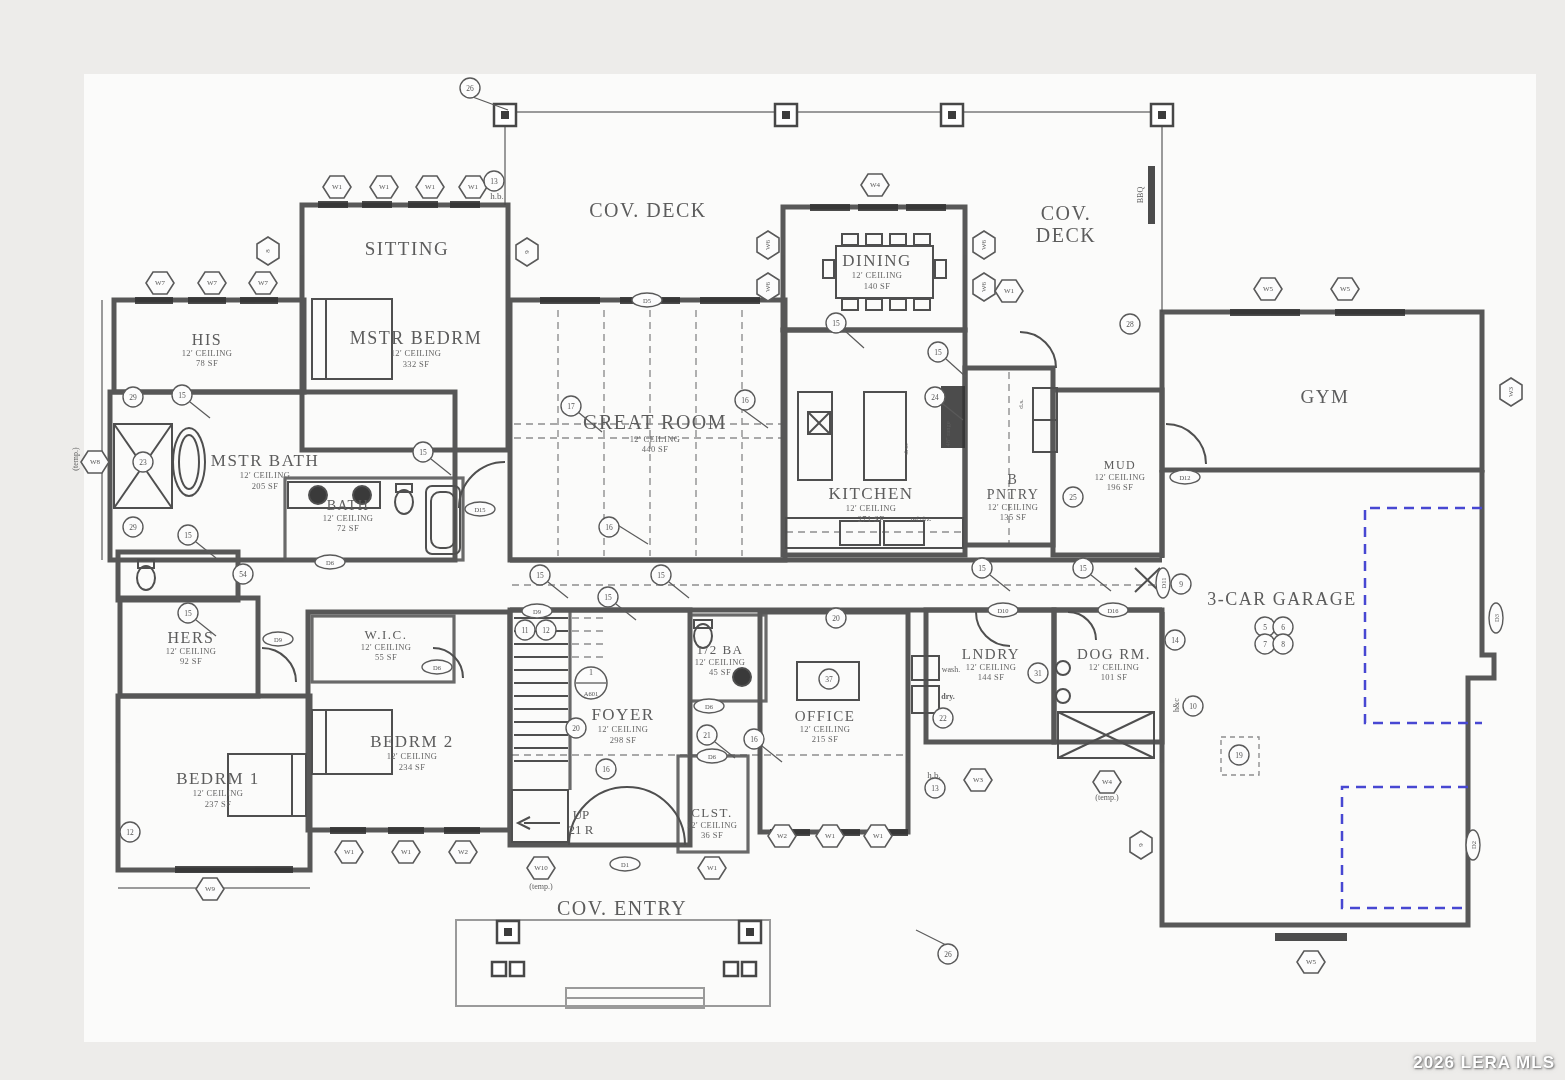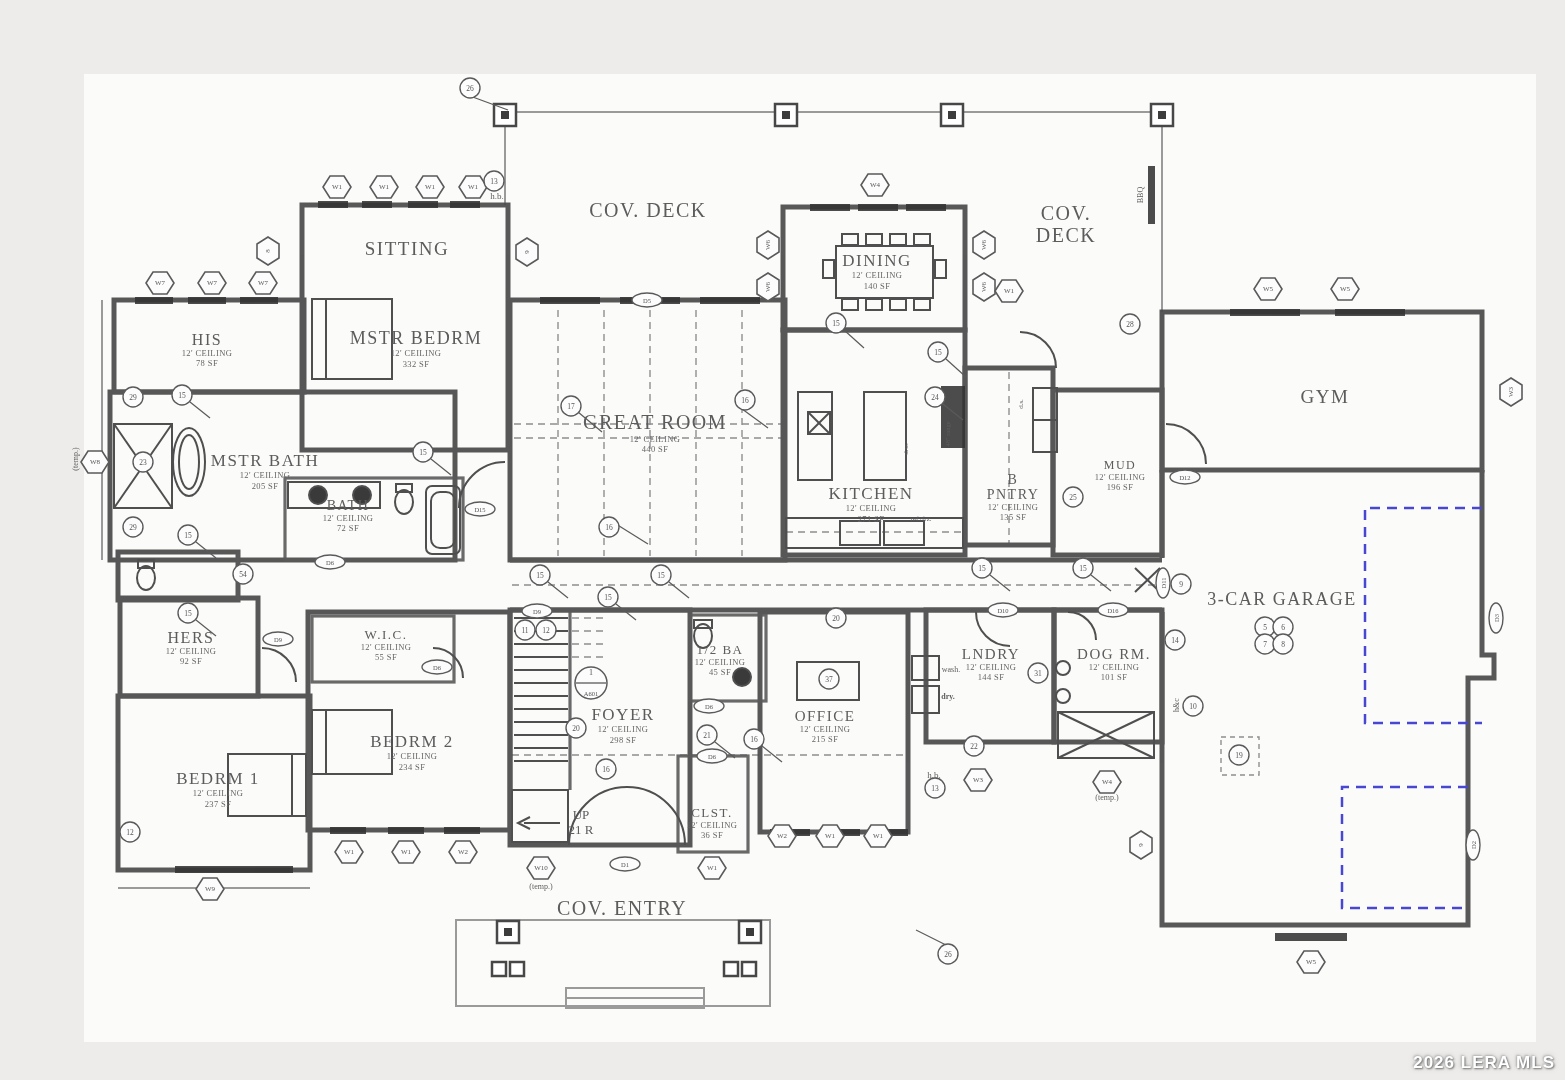--- a/index.html
+++ b/index.html
@@ -586,21 +586,21 @@
         </svg><span class="mlabel">16</span></div>
       <div class="marker m-circle" style="left: 707px; top: 735px;"><svg width="23" height="23" viewBox="0 0 23 23">
           <circle cx="11.5" cy="11.5" r="10" fill="#fcfcfc" stroke="#5a5a5a" stroke-width="1.4"></circle>
         </svg><span class="mlabel">21</span></div>
       <div class="marker m-circle" style="left: 836px; top: 618px;"><svg width="23" height="23" viewBox="0 0 23 23">
           <circle cx="11.5" cy="11.5" r="10" fill="#fcfcfc" stroke="#5a5a5a" stroke-width="1.4"></circle>
         </svg><span class="mlabel">20</span></div>
       <div class="marker m-circle" style="left: 829px; top: 679px;"><svg width="23" height="23" viewBox="0 0 23 23">
           <circle cx="11.5" cy="11.5" r="10" fill="#fcfcfc" stroke="#5a5a5a" stroke-width="1.4"></circle>
         </svg><span class="mlabel">37</span></div>
-      <div class="marker m-circle" style="left: 974px; top: 718px; margin-top: 28px;"><svg width="23" height="23" viewBox="0 0 23 23">
+      <div class="marker m-circle" style="left: 943px; top: 718px;"><svg width="23" height="23" viewBox="0 0 23 23">
           <circle cx="11.5" cy="11.5" r="10" fill="#fcfcfc" stroke="#5a5a5a" stroke-width="1.4"></circle>
         </svg><span class="mlabel">22</span></div>
       <div class="marker m-circle" style="left: 1038px; top: 673px;"><svg width="23" height="23" viewBox="0 0 23 23">
           <circle cx="11.5" cy="11.5" r="10" fill="#fcfcfc" stroke="#5a5a5a" stroke-width="1.4"></circle>
         </svg><span class="mlabel">31</span></div>
       <div class="marker m-circle" style="left: 935px; top: 788px;"><svg width="23" height="23" viewBox="0 0 23 23">
           <circle cx="11.5" cy="11.5" r="10" fill="#fcfcfc" stroke="#5a5a5a" stroke-width="1.4"></circle>
         </svg><span class="mlabel">13</span></div>
       <div class="marker m-circle" style="left: 1181px; top: 584px;"><svg width="23" height="23" viewBox="0 0 23 23">
           <circle cx="11.5" cy="11.5" r="10" fill="#fcfcfc" stroke="#5a5a5a" stroke-width="1.4"></circle>

